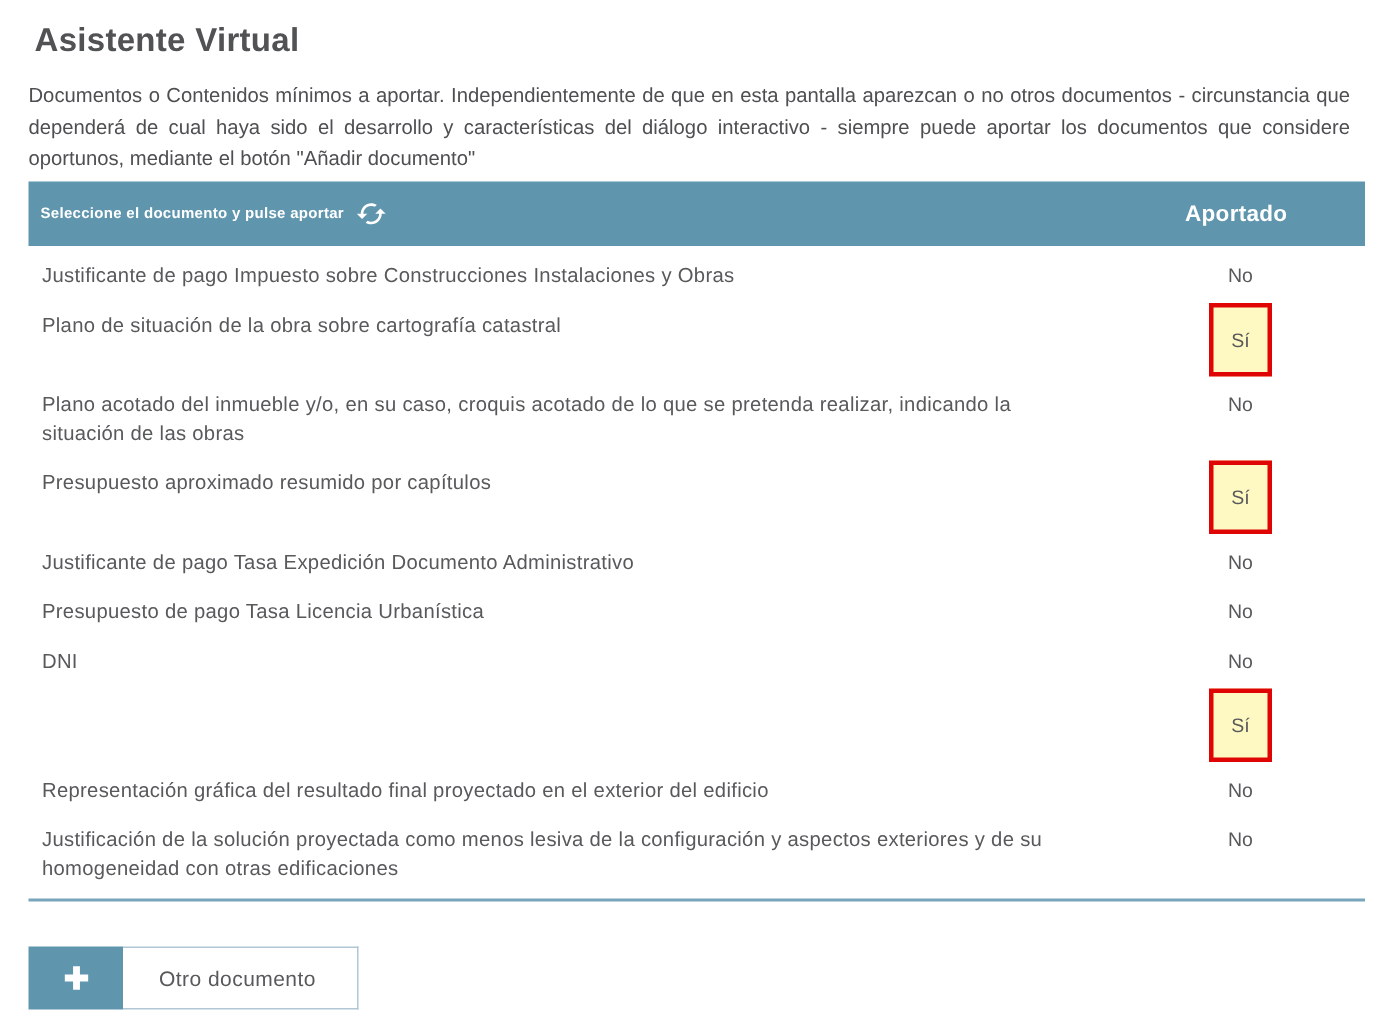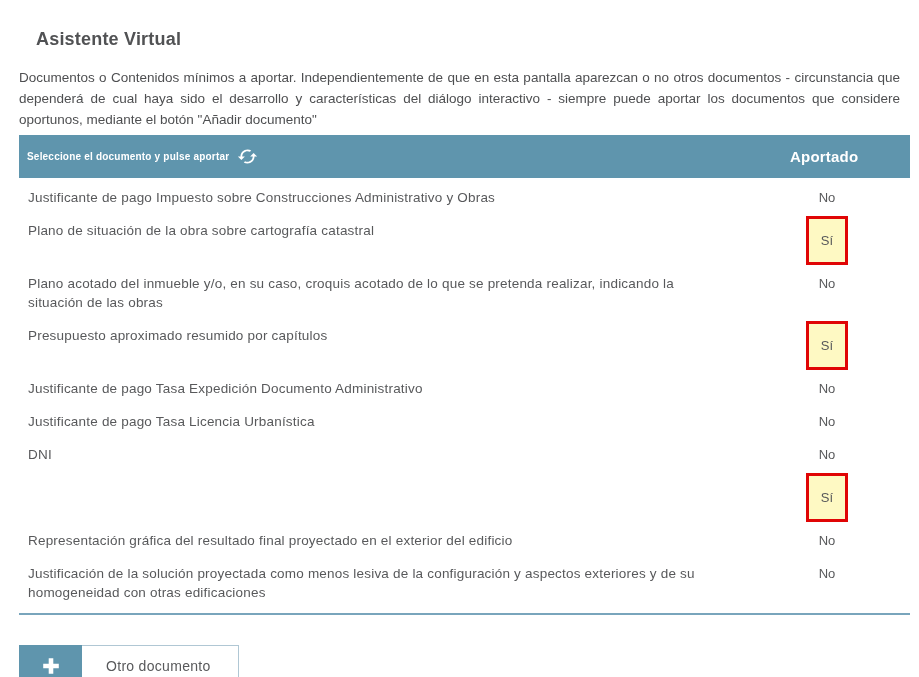--- a/index.html
+++ b/index.html
@@ -16,22 +16,22 @@
     width:919px;height:677px;
     background:#ffffff;
     font-family:"Liberation Sans", sans-serif;
     color:var(--text);
     overflow:hidden;
   }
   .page{padding:12px 9px 0 19px;}
 
   
   .page-title{
-    margin:17px;
-    font-size:18px;
+    margin:4px;
+    font-size:22px;
     line-height:21px;
     font-weight:bold;
     color:var(--title);
     letter-spacing:.2px;
   }
   .page-desc{
     margin:16px 0 0;
     font-size:13.5px;
     line-height:21px;
     text-align:justify;
@@ -164,21 +164,21 @@
     <div class="band">
       <span class="band-title">Seleccione el documento y pulse aportar</span>
       <svg class="refresh-icon" viewBox="0 0 24 24" aria-hidden="true">
         <path fill="#ffffff" d="M19 8l-4 4h3c0 3.31-2.69 6-6 6-1.01 0-1.97-.25-2.8-.69l-1.46 1.46C8.97 19.54 10.43 20 12 20c4.42 0 8-3.58 8-8h3l-4-4zM6 12c0-3.31 2.69-6 6-6 1.01 0 1.97.25 2.8.69l1.46-1.46C15.03 4.46 13.57 4 12 4c-4.42 0-8 3.58-8 8H1l4 4 4-4H6z"></path>
       </svg>
       <span class="band-status">Aportado</span>
     </div>
 
     <div class="rows">
   <div class="row">
-    <div class="doc-cell">Justificante de pago Impuesto sobre Construcciones Administrativo y Obras</div>
+    <div class="doc-cell">Justificante de pago Impuesto sobre Construcciones Instalaciones y Obras</div>
     <div class="status-cell">
       <span class="status-value">No</span>
     </div>
   </div>
 
   <div class="row">
     <div class="doc-cell">Plano de situación de la obra sobre cartografía catastral</div>
     <div class="status-cell">
       <span class="status-value boxed">Sí</span>
     </div>
@@ -199,21 +199,21 @@
   </div>
 
   <div class="row">
     <div class="doc-cell">Justificante de pago Tasa Expedición Documento Administrativo</div>
     <div class="status-cell">
       <span class="status-value">No</span>
     </div>
   </div>
 
   <div class="row">
-    <div class="doc-cell">Justificante de pago Tasa Licencia Urbanística</div>
+    <div class="doc-cell">Presupuesto de pago Tasa Licencia Urbanística</div>
     <div class="status-cell">
       <span class="status-value">No</span>
     </div>
   </div>
 
   <div class="row">
     <div class="doc-cell">DNI</div>
     <div class="status-cell">
       <span class="status-value">No</span>
     </div>

